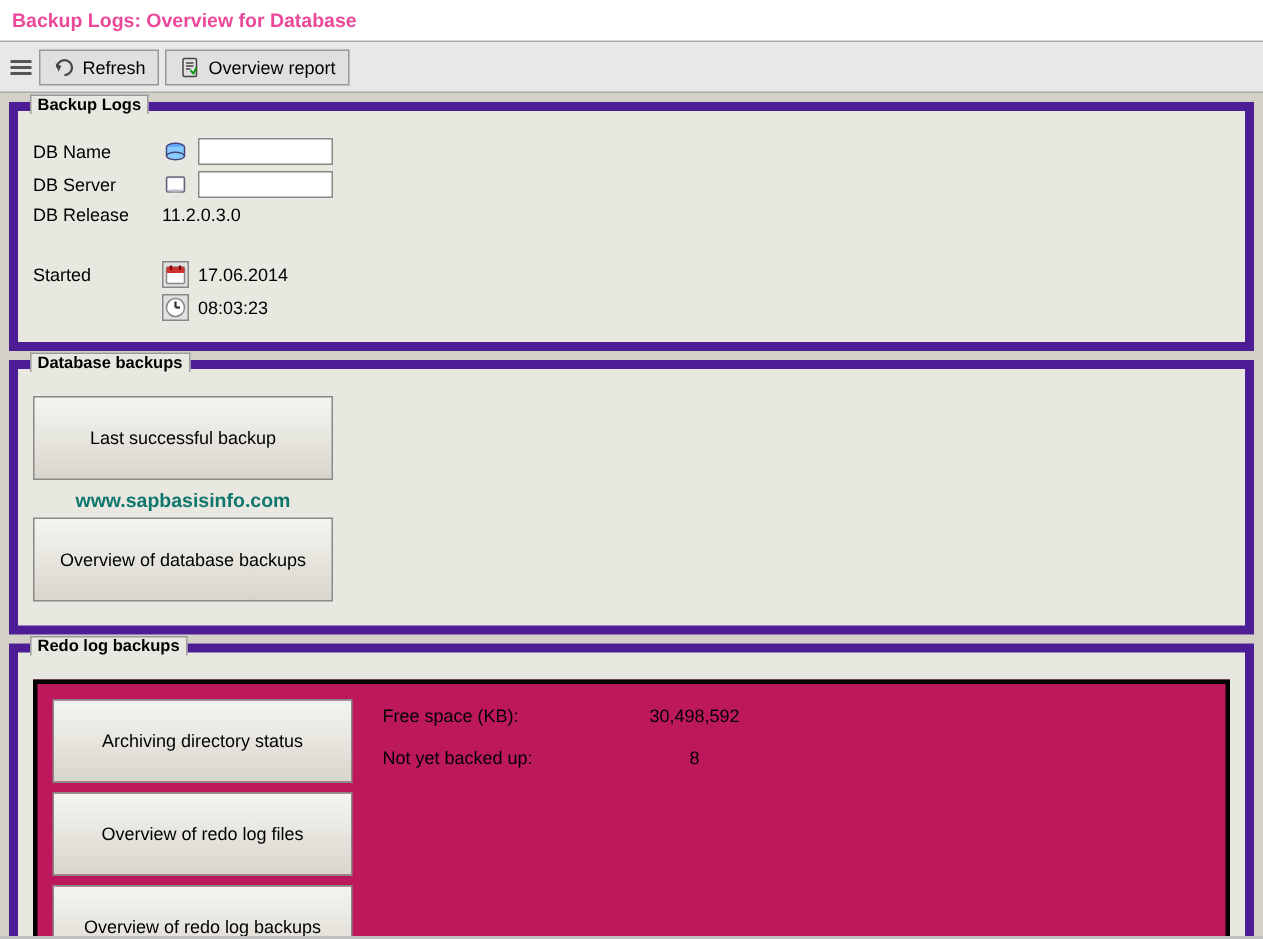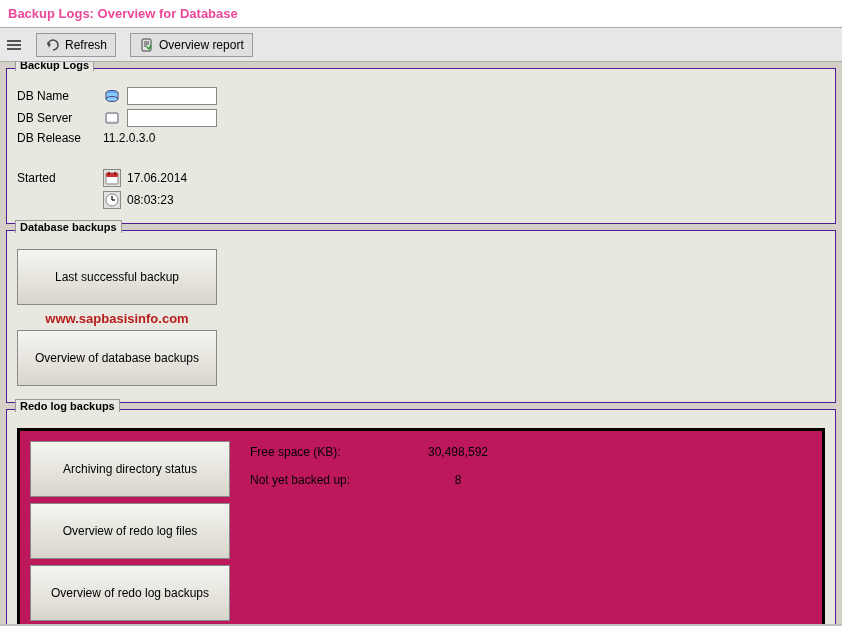--- a/index.html
+++ b/index.html
@@ -19,21 +19,21 @@
       font-size: 13px;
       color: #ec4899;
       border-bottom: 1px solid #aaa;
     }
     .toolbar {
       background: #e8e8e8;
       border-bottom: 1px solid #aaa;
       padding: 16px 6px;
       display: flex;
       align-items: center;
-      gap: 14px;
+      gap: 4px;
       height: 34px;
     }
     .toolbar-btn {
       display: flex;
       align-items: center;
       gap: 4px;
       padding: 2px 8px;
       background: #e0e0e0;
       border: 1px solid #999;
       cursor: pointer;
@@ -49,21 +49,21 @@
       font-size: 12px;
     }
     .main-area {
       background: #d4d0c8;
       padding: 6px;
       height: calc(626px - 34px - 30px);
       overflow-y: auto;
     }
     .section-panel {
       background: #e8e8e0;
-      border: 1px solid #4c1d95;
+      border: 6px solid #4c1d95;
       margin-bottom: 6px;
       position: relative;
     }
     .section-tab {
       position: absolute;
       top: -11px;
       left: 8px;
       background: #e8e8e0;
       padding: 0 4px;
       font-size: 11px;
@@ -123,21 +123,21 @@
       font-size: 12px;
       cursor: pointer;
       min-width: 200px;
       text-align: center;
       display: block;
       margin-bottom: 6px;
     }
     .watermark {
       font-weight: bold;
       font-size: 13px;
-      color: #b91c1c;
+      color: #0f766e;
       text-align: center;
       margin: 4px 0;
     }
     .backup-info {
       font-size: 12px;
       padding: 4px 0;
     }
     .redo-panel-border {
       border: 3px solid #000;
       background: #be185d;

